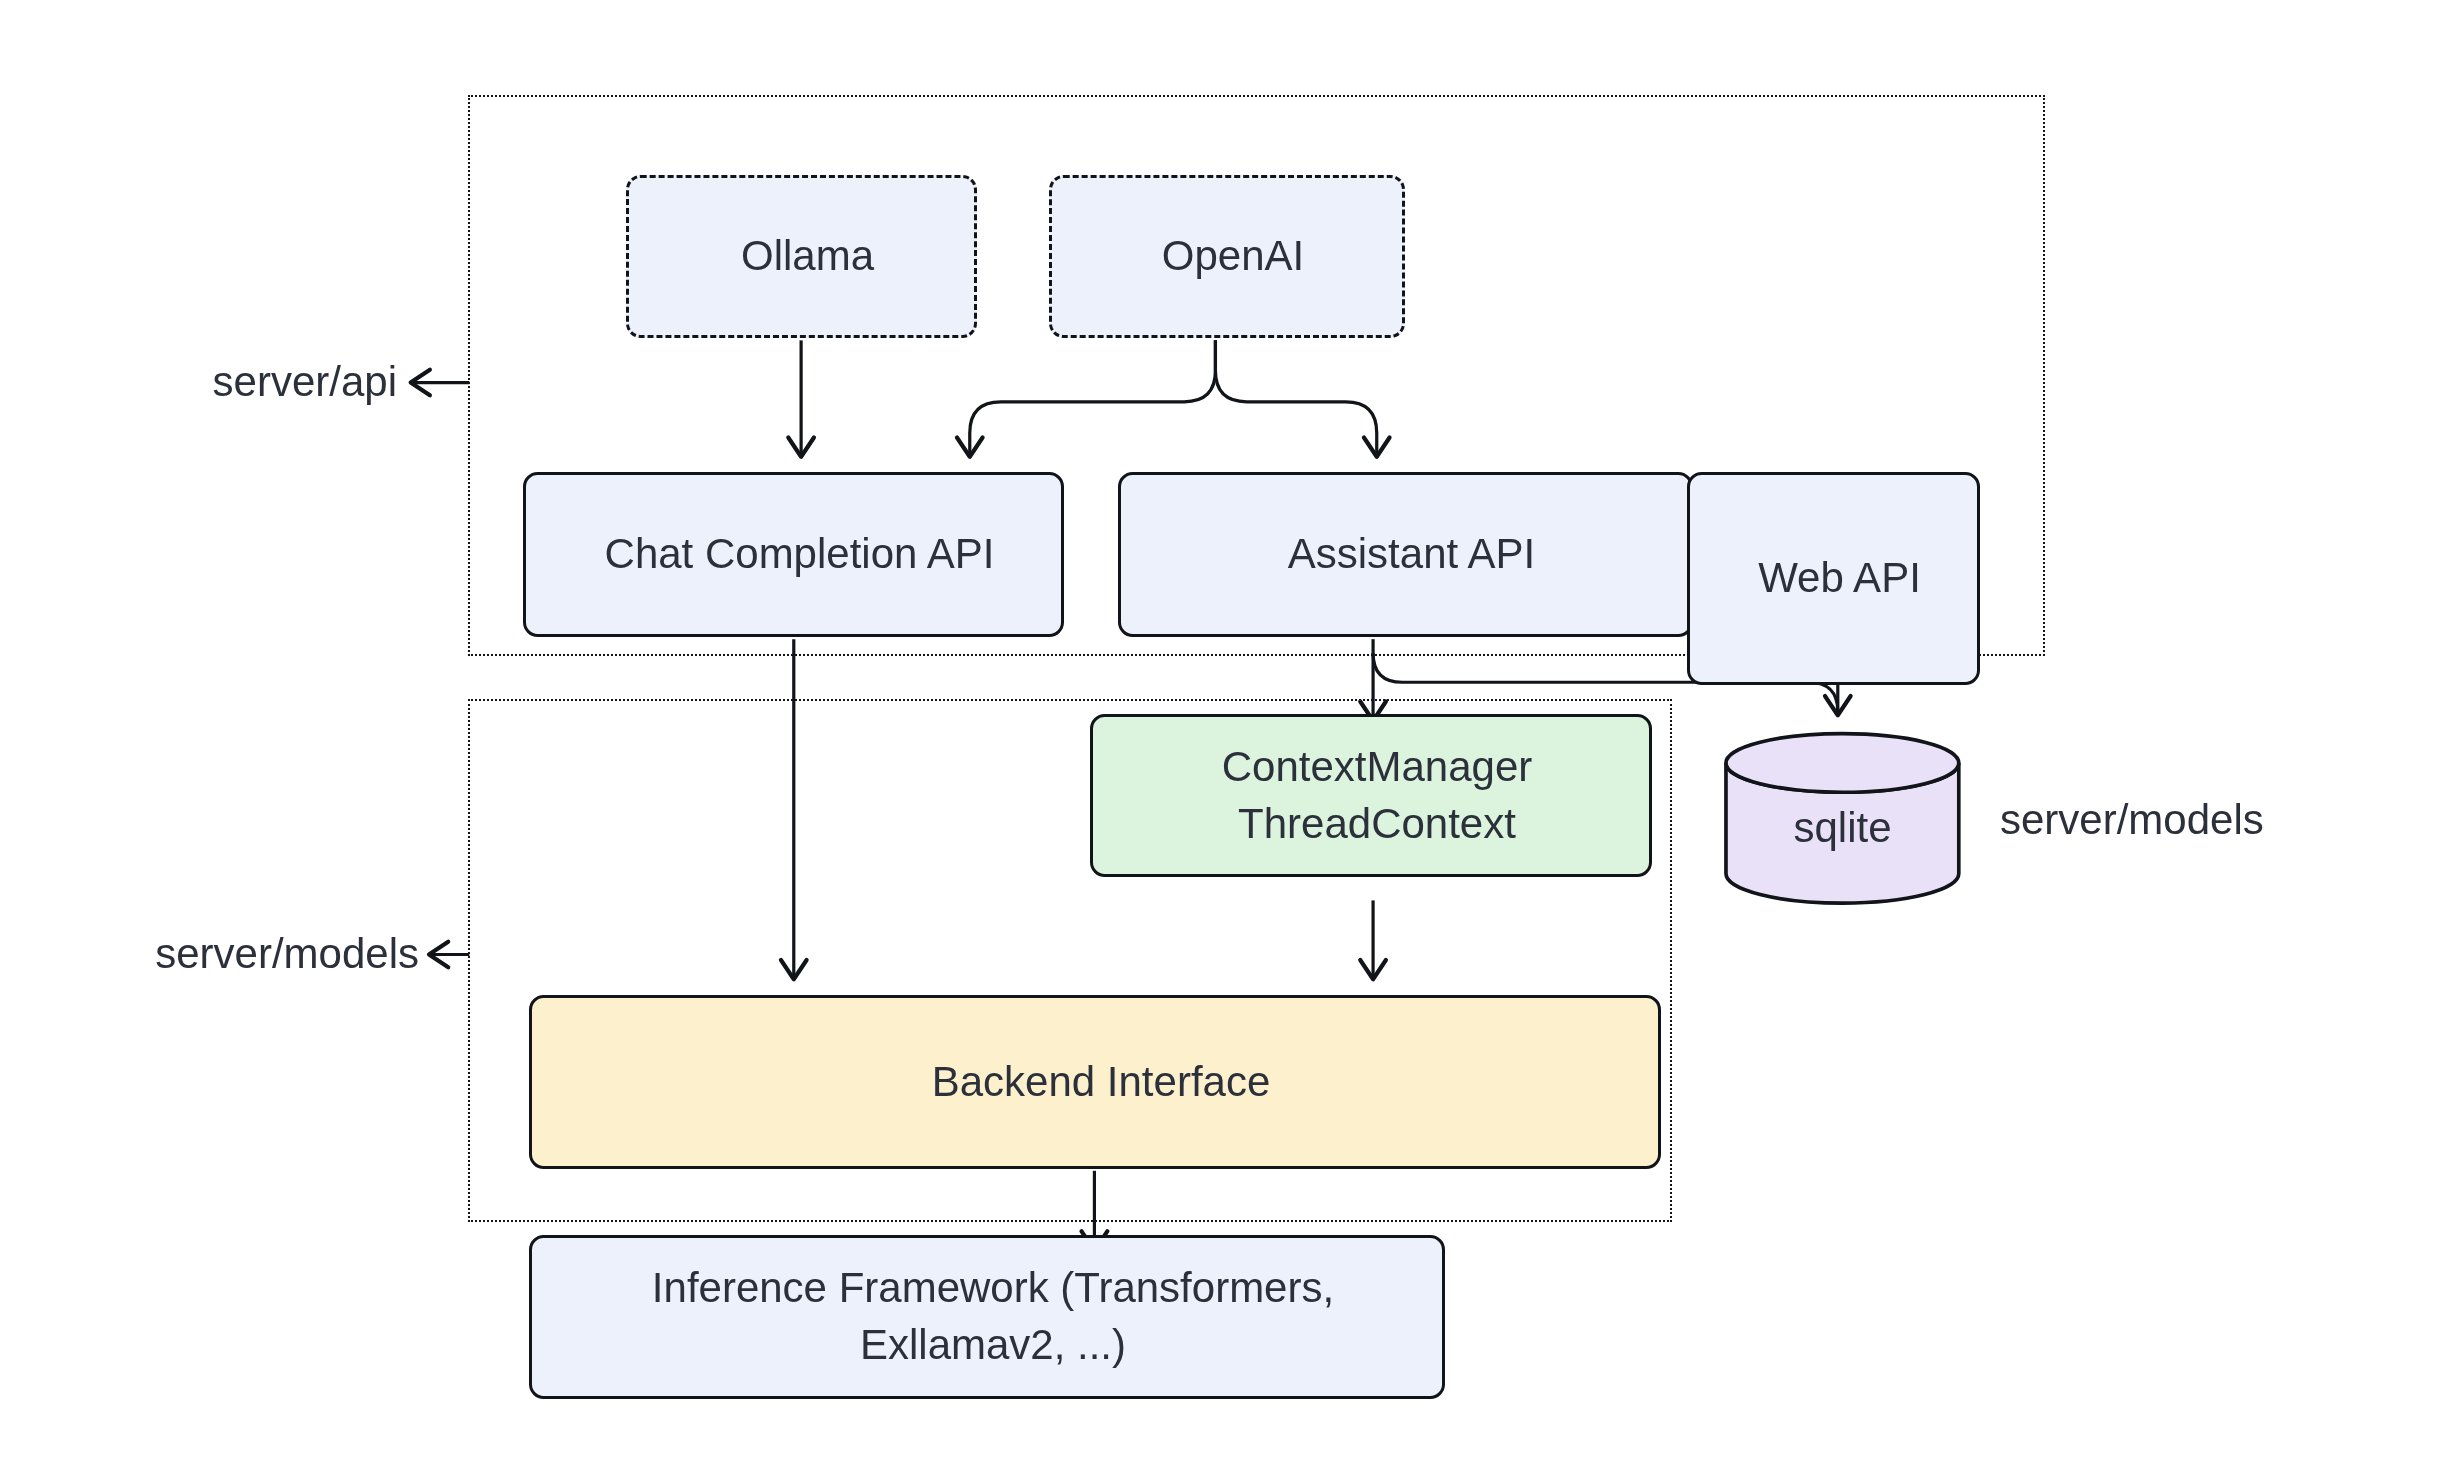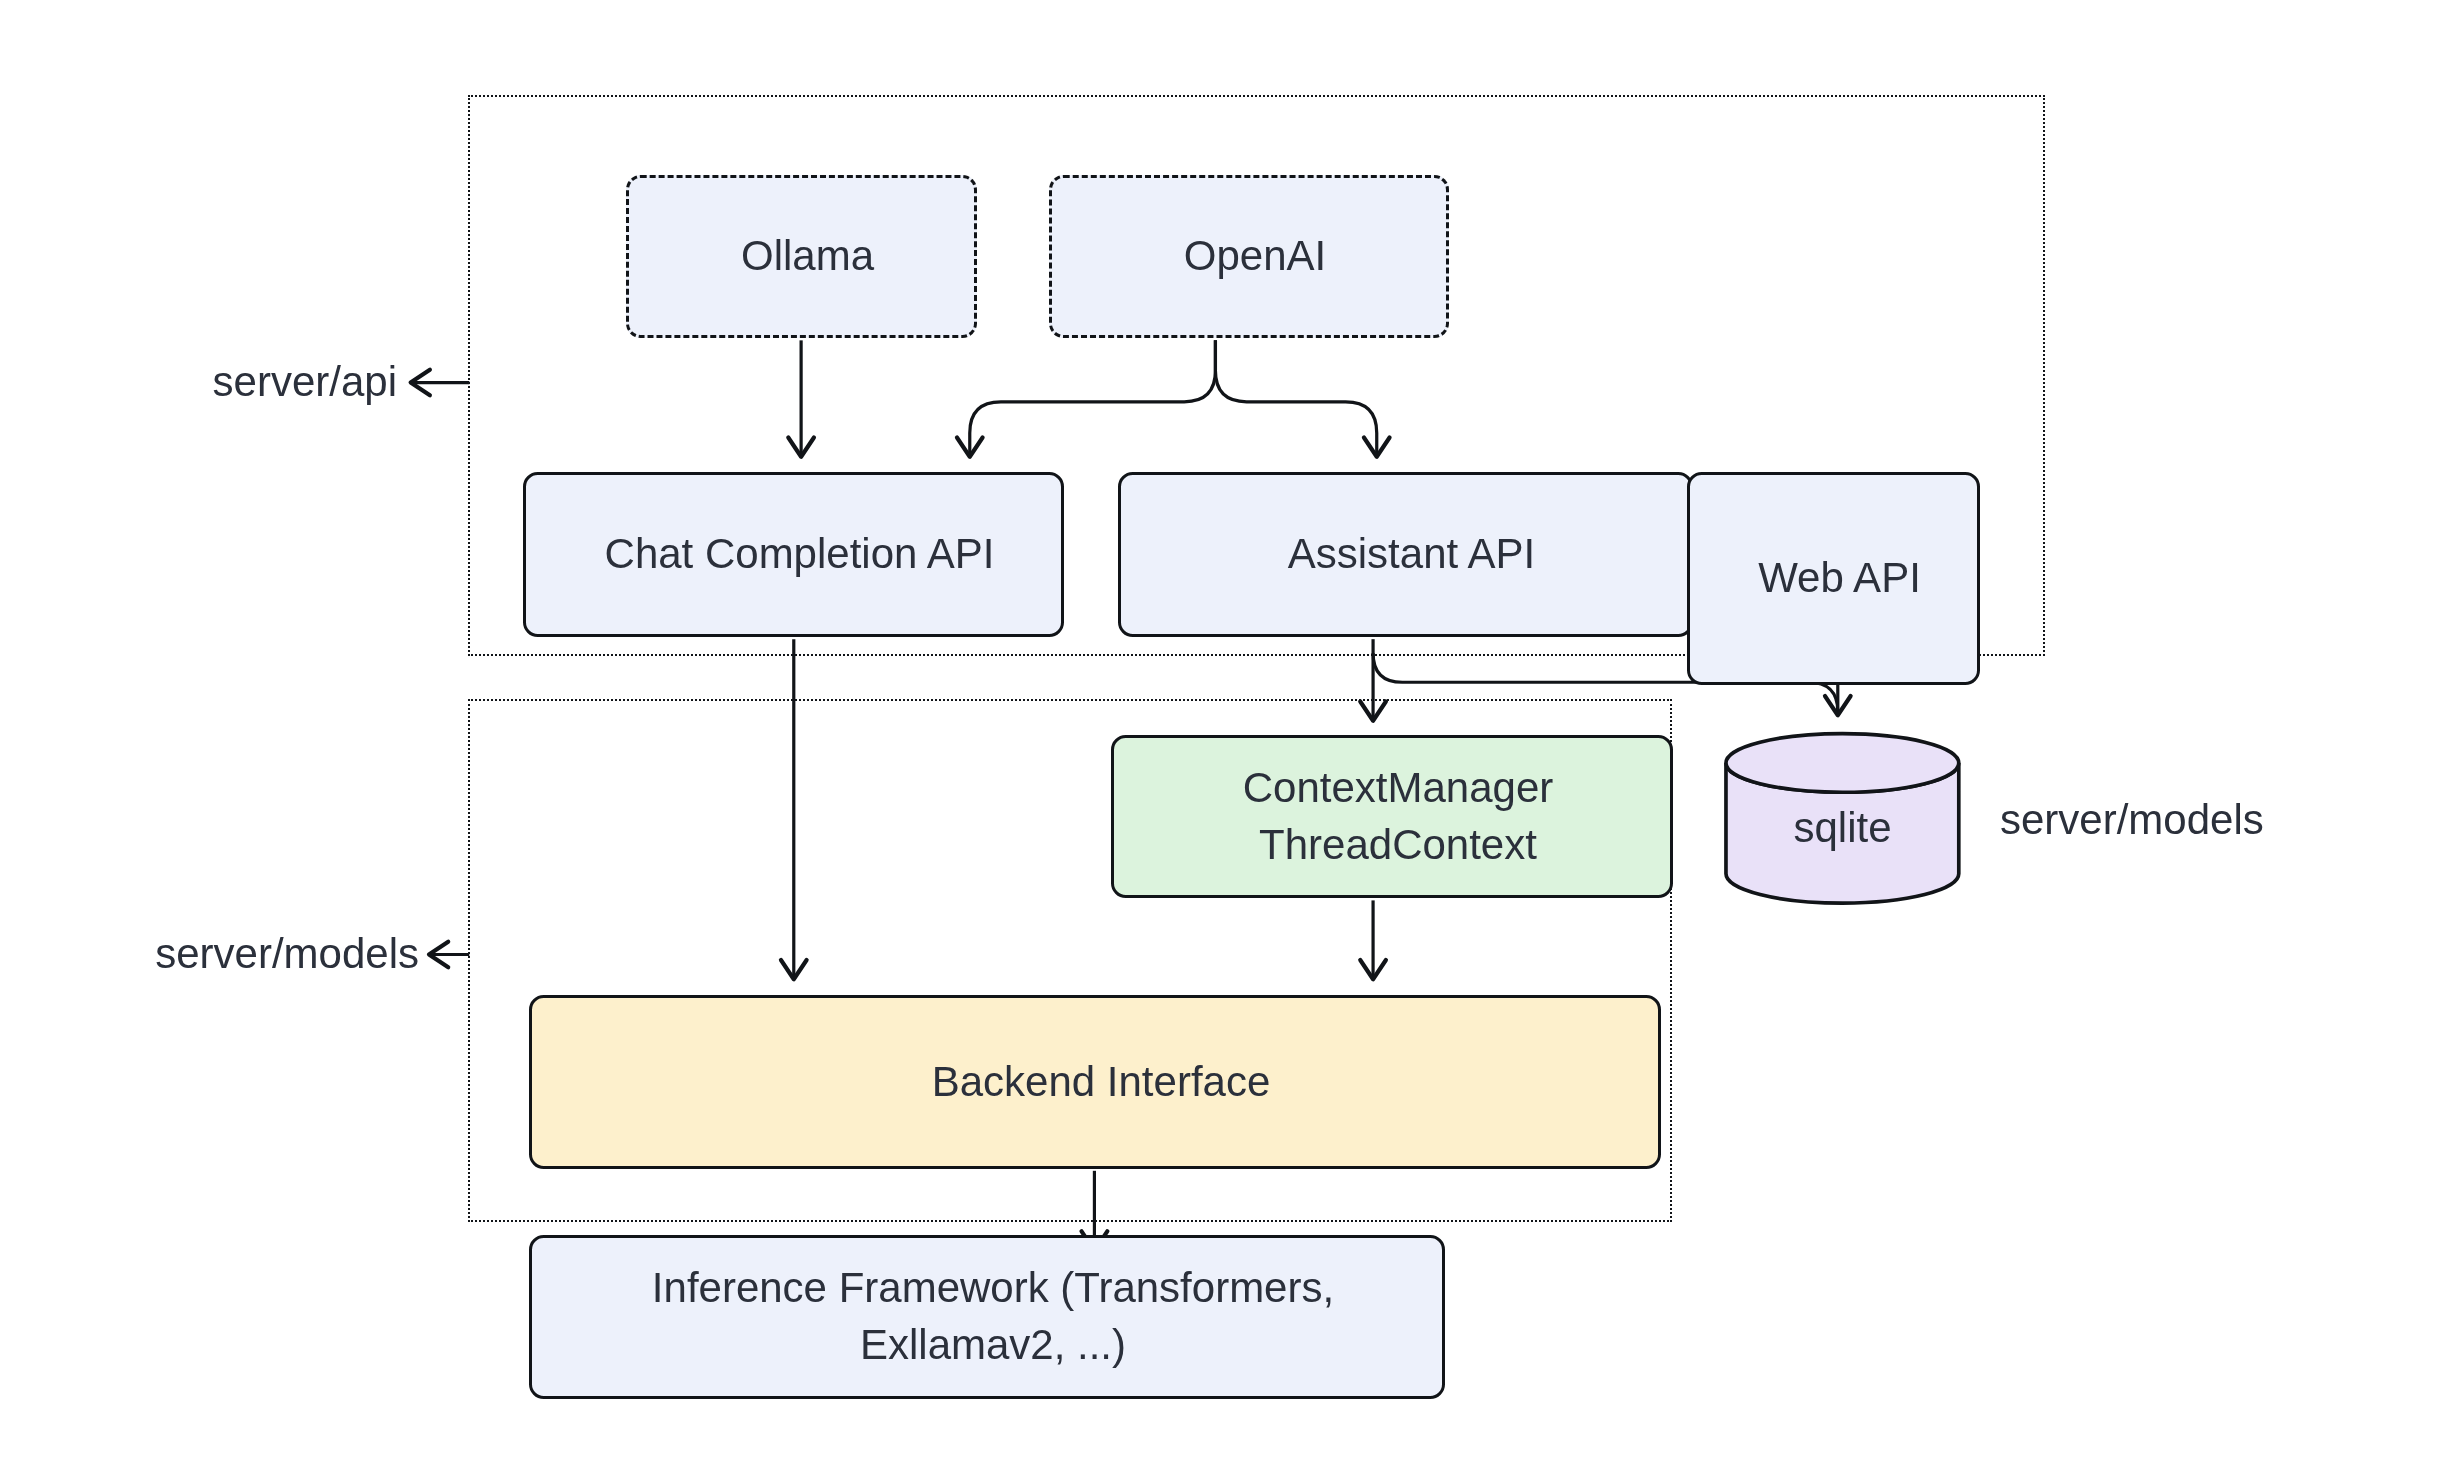--- a/index.html
+++ b/index.html
@@ -45,25 +45,25 @@
     justify-content: center;
     text-align: center;
     font-size: 42px;
     line-height: 1.35;
     z-index: 3;
     white-space: pre-line;
     padding-left: 12px;
   }
   .node.dashed { border-style: dashed; }
   .node-ollama     { left: 626px;  top: 175px;  width: 351px;  height: 163px; }
-  .node-openai     { left: 1049px; top: 175px;  width: 400px;  height: 163px; }
+  .node-openai     { left: 1049px; top: 175px;  width: 356px;  height: 163px; }
   .node-chat       { left: 523px;  top: 472px;  width: 541px;  height: 165px; }
   .node-assistant  { left: 1118px; top: 472px;  width: 575px;  height: 165px; }
   .node-web        { left: 1687px; top: 472px;  width: 293px;  height: 213px; }
-  .node-context    { left: 1090px; top: 735px;  width: 562px;  height: 163px; background: var(--node-green, #dcf3dd); margin-left: 21px; }
+  .node-context    { left: 1090px; top: 714px;  width: 562px;  height: 163px; background: var(--node-green, #dcf3dd); }
   .node-backend    { left: 529px;  top: 995px; width: 1132px; height: 174px; background: var(--node-yellow, #fdf0cc); }
   .node-inference  { left: 529px;  top: 1235px; width: 916px; height: 164px; }
 
   
   .sqlite-label {
     position: absolute;
     left: 1726px; top: 775px; width: 233px; height: 105px;
     display: flex; align-items: center; justify-content: center;
     font-size: 42px;
     z-index: 3;

